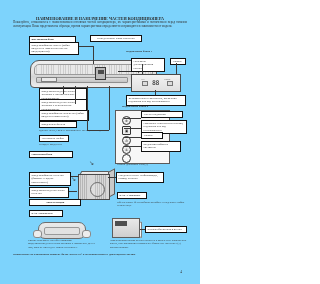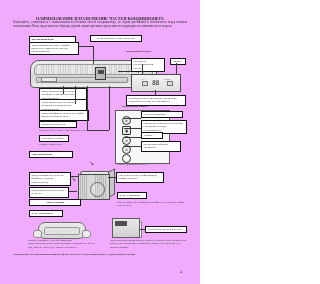--- a/index.html
+++ b/index.html
@@ -1,21 +1,21 @@
 <!DOCTYPE html>
 <html><head>
 <meta charset="utf-8">
 <style>
   html,body{margin:0;padding:0;}
   body{
     width:200px;height:284px;background:#ffffff;
     font-family:"Liberation Serif", serif;
     color:#1a1a1a;overflow:hidden;position:relative;
   }
-  .page{position:absolute;inset:0;width:200px;height:284px;background:#f0abfc;}
+  .page{position:absolute;inset:0;width:200px;height:284px;background:#7dd3fc;}
 
   
   .title{
     position:absolute;left:14px;top:15.5px;width:172px;
     text-align:center;font-weight:bold;font-size:4.1px;
     letter-spacing:.05px;line-height:5px;color:#2a2a2a;
   }
   .intro{
     position:absolute;left:13px;top:21px;width:174px;
     font-size:3.05px;line-height:3.55px;text-align:justify;color:#333;

